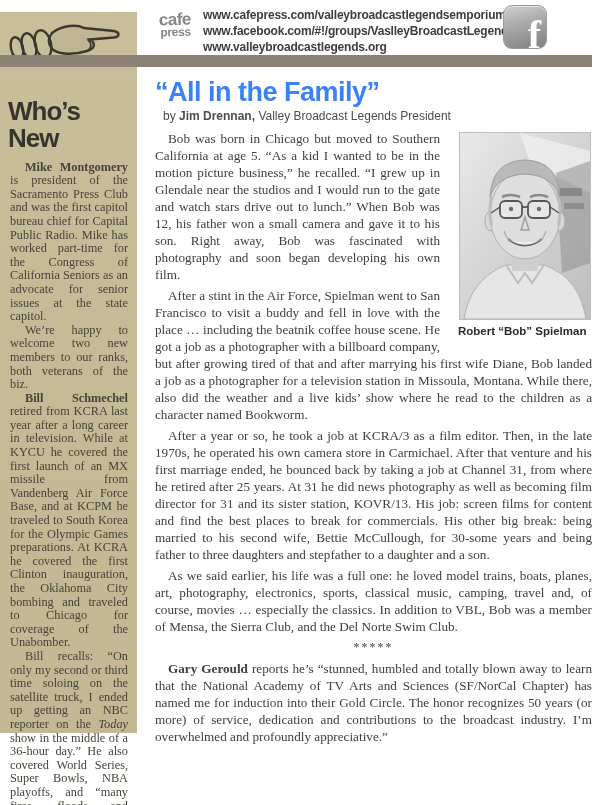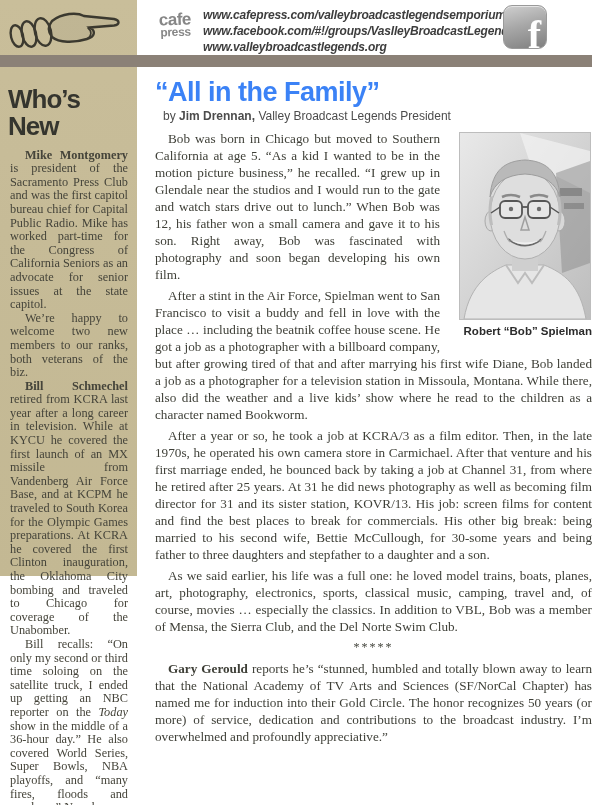--- a/index.html
+++ b/index.html
@@ -1,62 +1,62 @@
 <!DOCTYPE html>
 <html><head>
 <meta charset="utf-8">
 <style>
   html,body{margin:0;padding:0;}
   body{width:600px;height:805px;background:#ffffff;overflow:hidden;
        font-family:"Liberation Serif","DejaVu Serif",serif;}
   .page{position:relative;width:600px;height:805px;background:#fff;overflow:hidden;}
 
   
-  .sidebar{position:absolute;left:0;top:0;width:137px;height:576px;
+  .sidebar{position:absolute;left:0;top:12px;width:137px;height:721px;
            background:linear-gradient(180deg,#c9be9a 0%,#c6bb97 40%,#c3b893 100%);}
   .manicule{position:absolute;left:4px;top:6px;width:128px;height:46px;}
   .whosnew{margin:86px 0 0 0;padding:0 6px 0 8px;
            font-family:"Liberation Sans",sans-serif;font-weight:bold;
            font-size:26px;letter-spacing:-1px;color:#35352e;line-height:1.05;}
   .side-body{padding:8px 9px 0 10px;font-size:12.3px;line-height:13.6px;
              color:#45443a;text-align:justify;}
   .side-body p{margin:0;text-indent:15px;}
   .bold{font-weight:bold;margin-top:14px;}
   .ital{font-style:italic;font-family:Liberation Serif, serif;}
 
   
   .hdr-logo{position:absolute;left:159px;top:13px;
             font-family:"Liberation Sans",sans-serif;font-weight:bold;color:#878787;
             line-height:.85;transform:rotate(-2deg);}
   .hdr-logo .lg1{font-size:17px;display:block;letter-spacing:-0.5px;}
   .hdr-logo .lg2{font-size:12px;display:block;margin-left:1px;letter-spacing:-0.3px;}
   .hdr-urls{position:absolute;left:203px;top:7px;width:300px;
             font-family:"Liberation Sans",sans-serif;font-weight:bold;
             font-size:12px;line-height:16px;color:#3d3d3d;letter-spacing:-0.2px;}
-  .hdr-urls a{display:block;color:#3d3d3d;text-decoration:none;font-style:italic;}
+  .hdr-urls a{display:block;color:#3d3d3d;text-decoration:none;}
   .fb-icon{position:absolute;left:503px;top:5px;width:42px;height:42px;border-radius:9px;
            background:linear-gradient(165deg,#cfcfcf 0%,#a8a8a8 45%,#7f7f7f 100%);
            border:1px solid #9a9a9a;overflow:hidden;box-shadow:inset 0 1px 0 #e5e5e5;}
   .fb-icon span{position:absolute;right:5px;bottom:-10px;color:#fff;
                 font-family:"Liberation Serif",serif;font-weight:bold;font-size:40px;}
   .bar{position:absolute;left:0;top:55px;width:592px;height:12px;background:#8b8177;}
 
   
   .main{position:absolute;left:155px;top:78px;width:437px;}
   .title{font-family:"Liberation Sans",sans-serif;font-weight:bold;
          font-size:27px;color:#3b82f6;letter-spacing:-0.5px;line-height:1.05;margin:0;}
   .byline{font-family:"Liberation Sans",sans-serif;font-size:12px;color:#4c4c4c;
           margin:3px 0 0 8px;}
   .article{margin-top:7px;font-size:13.2px;line-height:17px;color:#3e3f37;text-align:justify;}
   .article p{margin:0 0 4px 0;text-indent:13px;}
   .stars{text-align:center;text-indent:0 !important;letter-spacing:2px;
          font-size:12px;margin:2px 0 4px 0 !important;}
 
   
-  .photo-box{float:right;width:134px;margin:2px 0 4px 18px;text-align:right;}
+  .photo-box{float:right;width:134px;margin:2px 0 4px 18px;text-align:left;}
   .photo-frame{width:130px;height:186px;margin:0 auto;background:#dcdcdc;
                border:1px solid #bdbdbd;overflow:hidden;}
   .photo-cap{font-family:"Liberation Sans",sans-serif;font-weight:bold;
              font-size:11.5px;color:#2b2b2b;margin-top:3px;text-indent:0;}
 </style>
 </head>
 <body>
 
 <div class="page">
 

